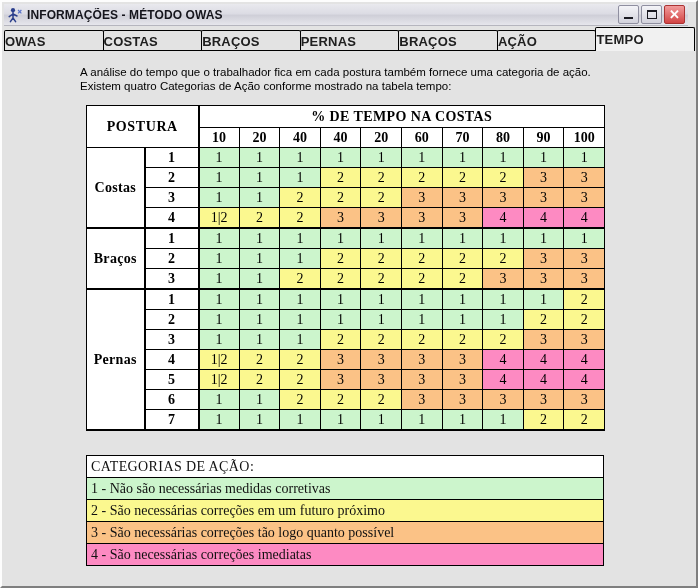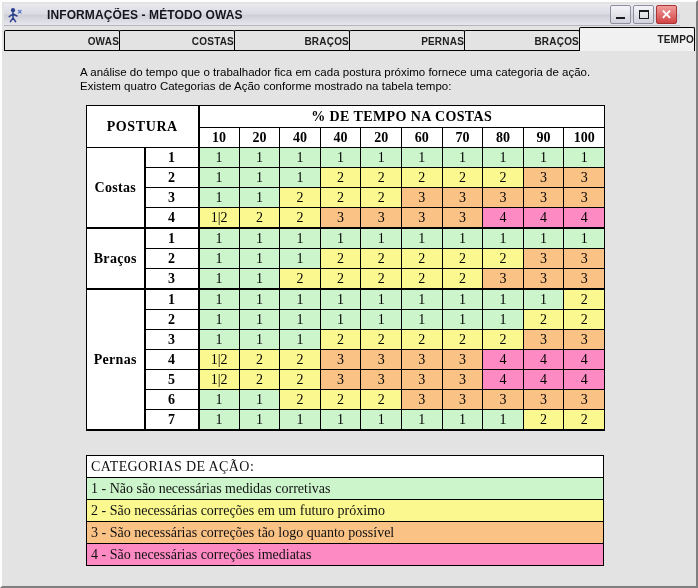--- a/index.html
+++ b/index.html
@@ -16,28 +16,27 @@
     box-sizing: border-box;
     background: #e3e3e3;
     border: 2px solid #7f7f7f;
     border-top-color: #fdfdfd;
     border-left-color: #fdfdfd;
   }
 
   
   .titlebar {
     position: absolute;
-    left: 2px; top: 2px; right: 16px;
+    left: 2px; top: 2px; right: 8px;
     height: 22px;
     background: linear-gradient(to bottom, #e9e9ee 0%, #dcdce4 45%, #cfcfd8 55%, #e6e6ec 100%);
     border-bottom: 1px solid #b5b5be;
     display: flex;
     align-items: center;
     box-sizing: border-box;
-    gap: 20px;
   }
   .title-icon {
     width: 16px; height: 16px;
     margin: 0 4px 0 3px;
     flex: 0 0 auto;
     position: relative;
   }
   .title-text {
     font-size: 12px;
     font-weight: bold;
@@ -85,24 +84,24 @@
     height: 24px;
     display: flex;
     align-items: flex-end;
     background: #e3e3e3;
   }
   .tab {
     position: relative;
     height: 21px;
     line-height: 21px;
     box-sizing: border-box;
-    font-size: 10px;
+    font-size: 13px;
     font-weight: bold;
     color: #202020;
-    text-align: right;
+    text-align: left;
     background: #e3e3e3;
     border: 1px solid #000;
     border-bottom: none;
     border-top-left-radius: 2px;
     border-top-right-radius: 2px;
     margin-right: -1px;
     cursor: pointer;
     letter-spacing: 0.2px;
     flex: 1 1 0;
     overflow: hidden;
@@ -245,27 +244,28 @@
         </span>
     </span>
   </div>
 
   <div class="tabstrip">
     <div class="tab">OWAS</div>
     <div class="tab">COSTAS</div>
     <div class="tab">BRAÇOS</div>
     <div class="tab">PERNAS</div>
     <div class="tab">BRAÇOS</div>
+    <div class="tab">AÇÃO</div>
     <div class="tab active">TEMPO</div>
   </div>
 
   <div class="panel">
 
     <div class="intro">
-      <div>A análise do tempo que o trabalhador fica em cada postura próximo fornece uma categoria de ação.</div>
+      <div>A análise do tempo que o trabalhador fica em cada postura também fornece uma categoria de ação.</div>
       <div>Existem quatro Categorias de Ação conforme mostrado na tabela tempo:</div>
     </div>
 
     <div class="tablewrap">
       <table class="owas">
         <colgroup>
           <col style="width:58px">
             <col style="width:54px">
           <col style="width:40.6px">
             <col style="width:40.6px">

